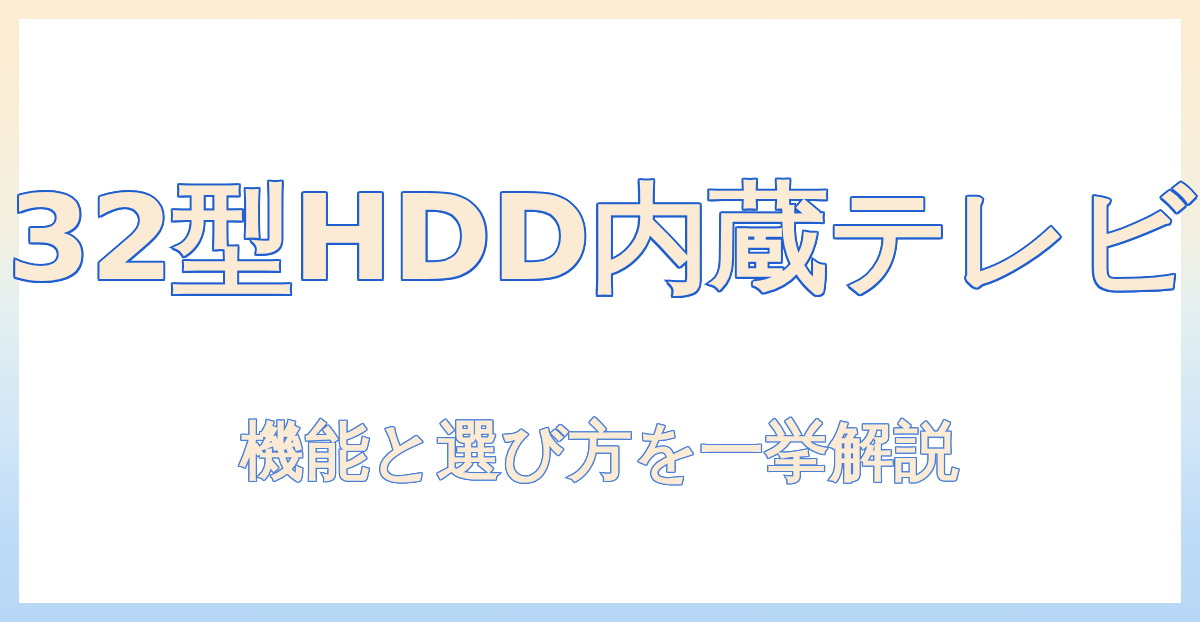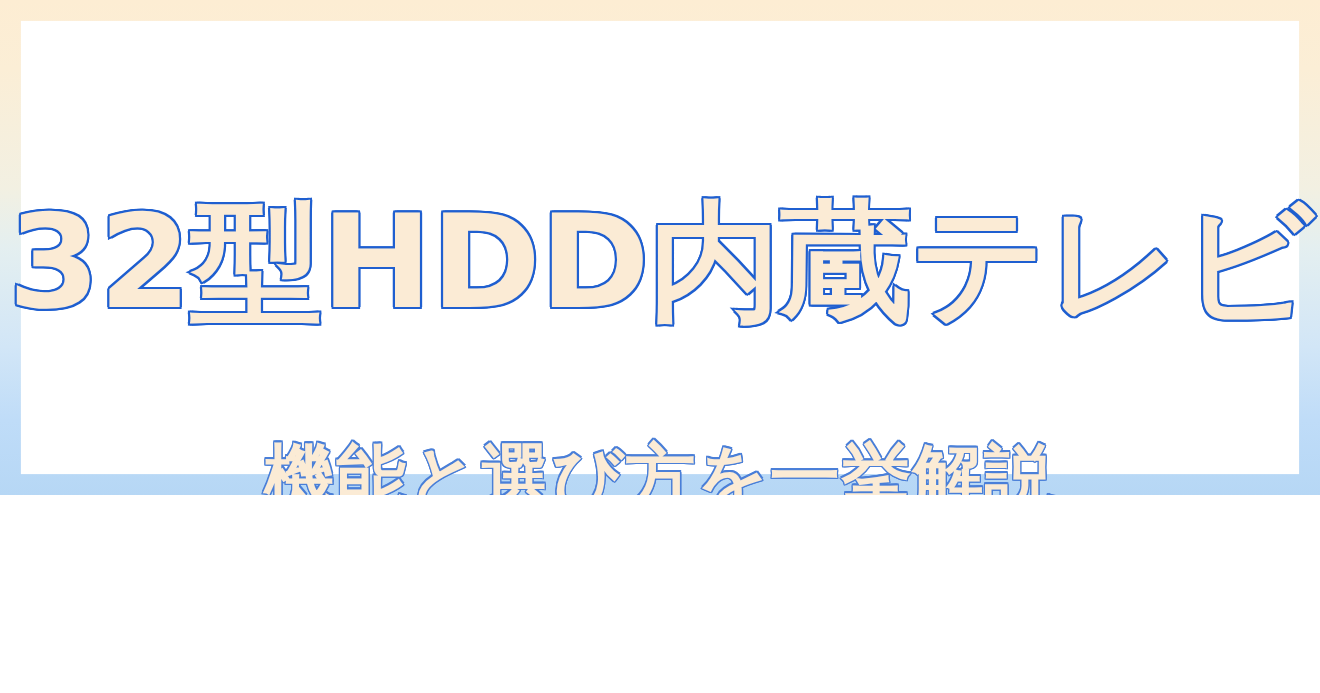--- a/index.html
+++ b/index.html
@@ -5,21 +5,21 @@
 <style>
   html, body {
     margin: 0;
     padding: 0;
     background: #ffffff;
   }
 
   .banner {
     position: relative;
     width: 1200px;
-    height: 450px;
+    height: 622px;
     box-sizing: border-box;
     overflow: hidden;
     
     background: linear-gradient(180deg,
                 #fdedd3 0%,
                 #fbeed6 14%,
                 #f2f0e2 38%,
                 #e4eff0 50%,
                 #d2e6f7 70%,
                 #bfdcf8 85%,
@@ -75,22 +75,22 @@
        2px 0 0 #1f5fd0, -2px 0 0 #1f5fd0,
        0 2px 0 #1f5fd0, 0 -2px 0 #1f5fd0,
        1.5px 1.5px 0 #1f5fd0, -1.5px -1.5px 0 #1f5fd0,
        1.5px -1.5px 0 #1f5fd0, -1.5px 1.5px 0 #1f5fd0;
     transform: scaleX(1.02);
   }
 
   
   .subhead {
     display: inline-block;
-    margin: 4px;
-    font-family: Liberation Mono, monospace;
+    margin: 16px;
+    font-family: Liberation Sans, sans-serif;
     font-size: 64px;
     font-weight: 700;
     line-height: 1.2;
     letter-spacing: 1px;
     color: #fbebd5;
     -webkit-text-stroke: 1.8px #4a7fd8;
     paint-order: stroke fill;
     text-shadow:
        1.2px 0 0 #4a7fd8, -1.2px 0 0 #4a7fd8,
        0 1.2px 0 #4a7fd8, 0 -1.2px 0 #4a7fd8,

